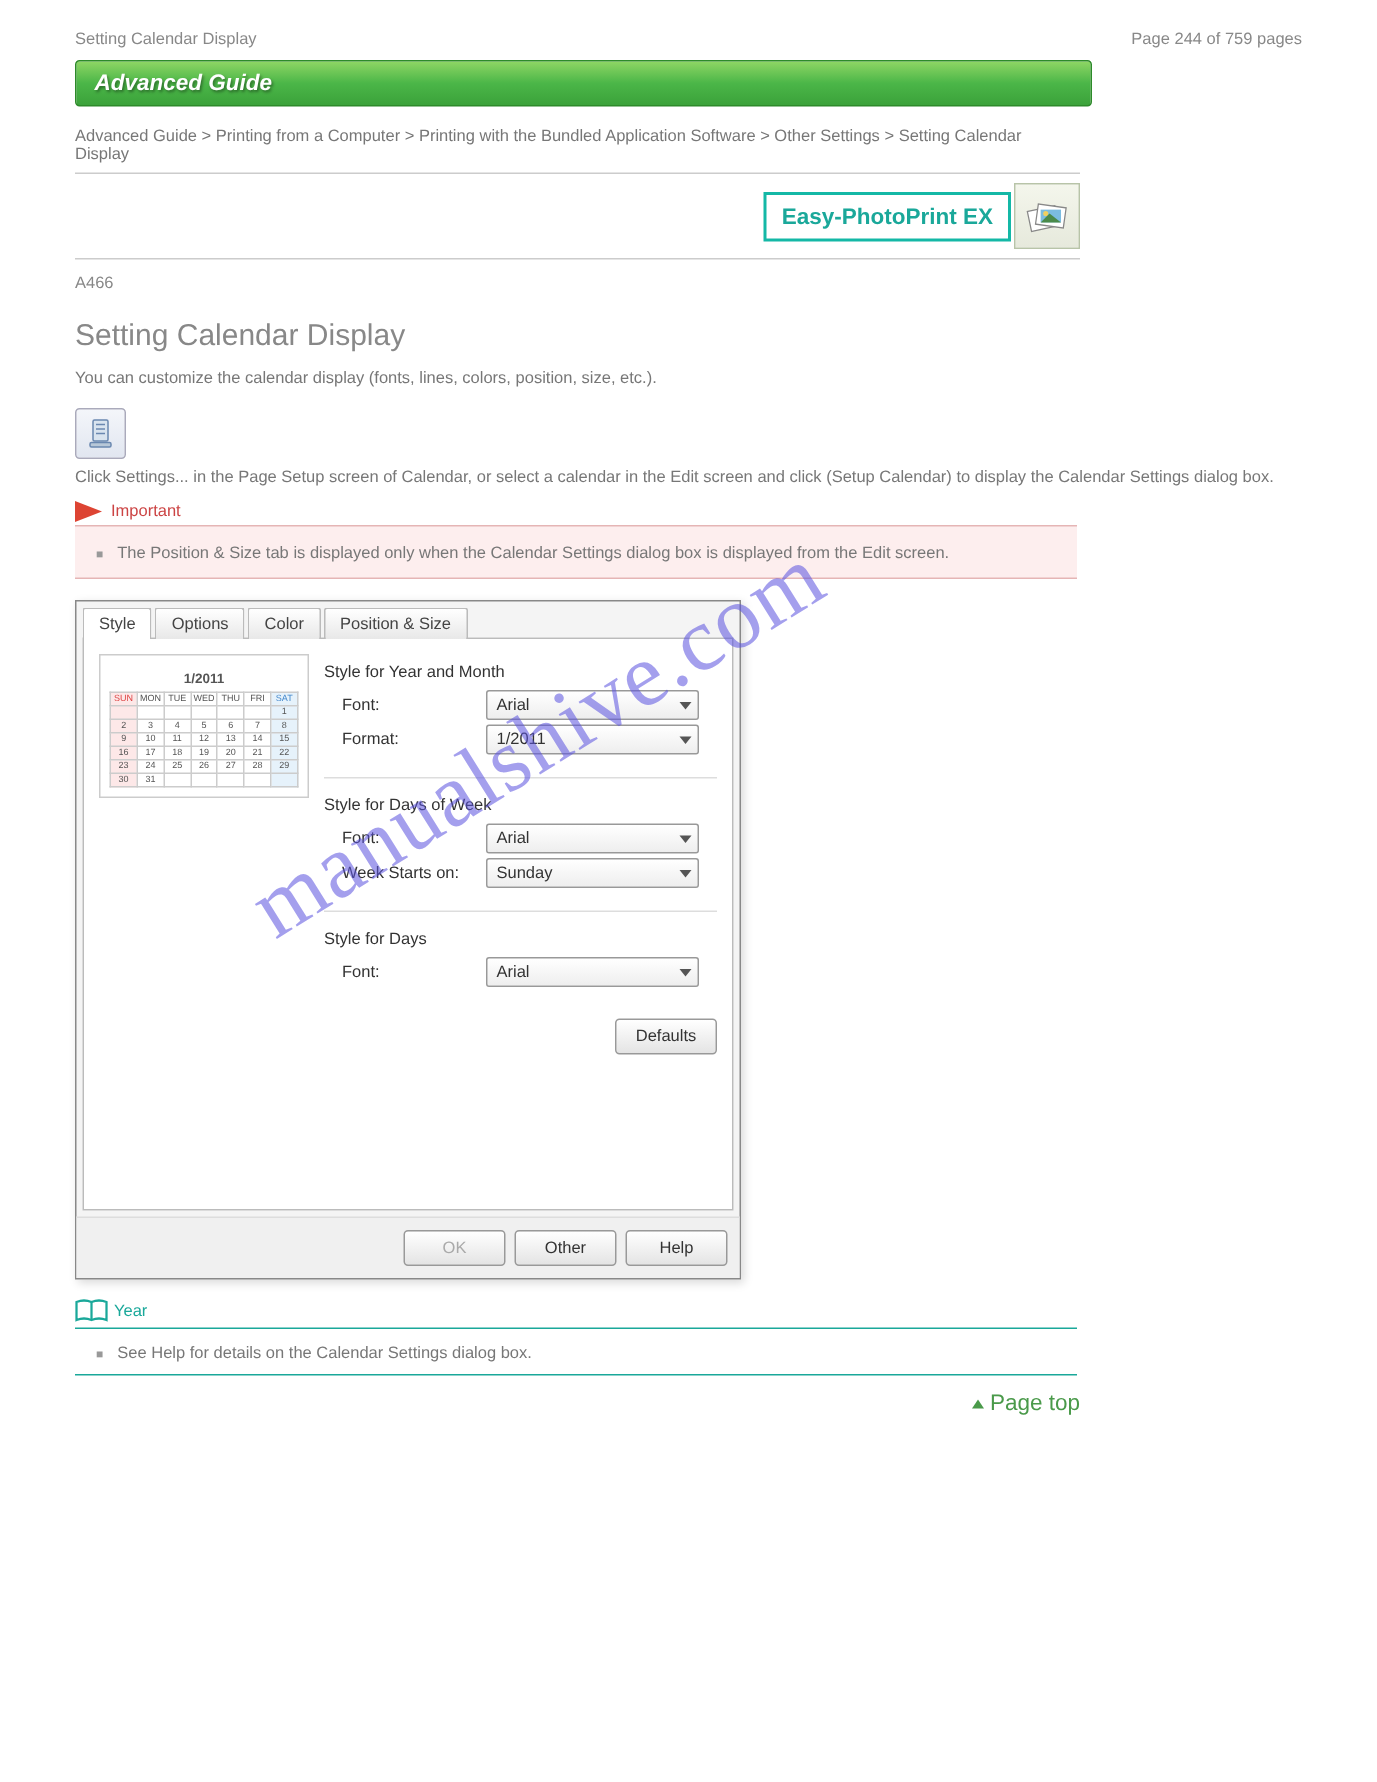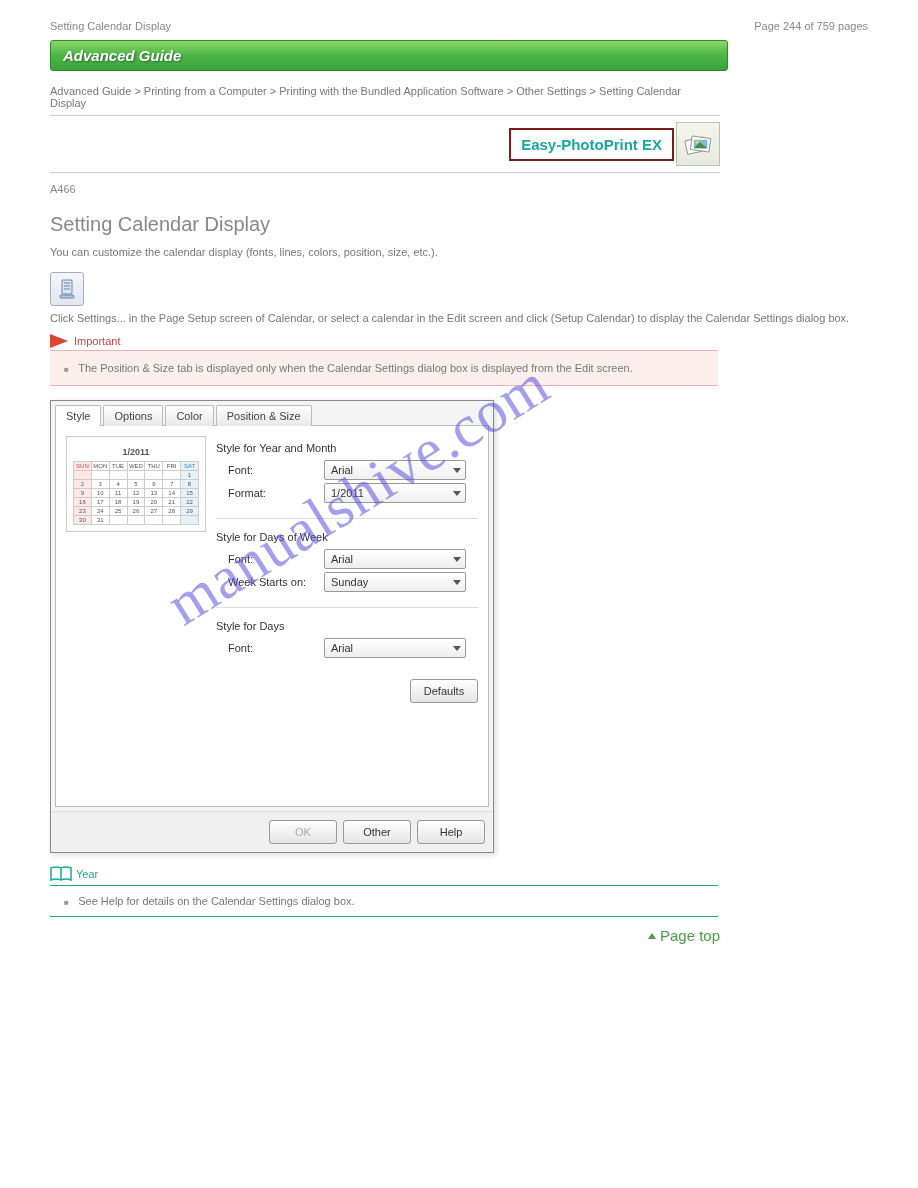--- a/index.html
+++ b/index.html
@@ -52,21 +52,21 @@
     border-bottom: 1px solid #ccc;
     padding-bottom: 6px;
     width: 670px;
     margin-bottom: 10px;
   }
   .app-badge {
     display: flex;
     align-items: center;
   }
   .app-badge-label {
-    border: 2px solid #7f1d1d;
+    border: 2px solid #14b8a6;
     color: #1aa89a;
     font-weight: bold;
     font-size: 15px;
     padding: 6px 10px;
     background: #fff;
   }
   .app-badge-icon {
     width: 42px;
     height: 42px;
     border: 1px solid #b8c4a8;

